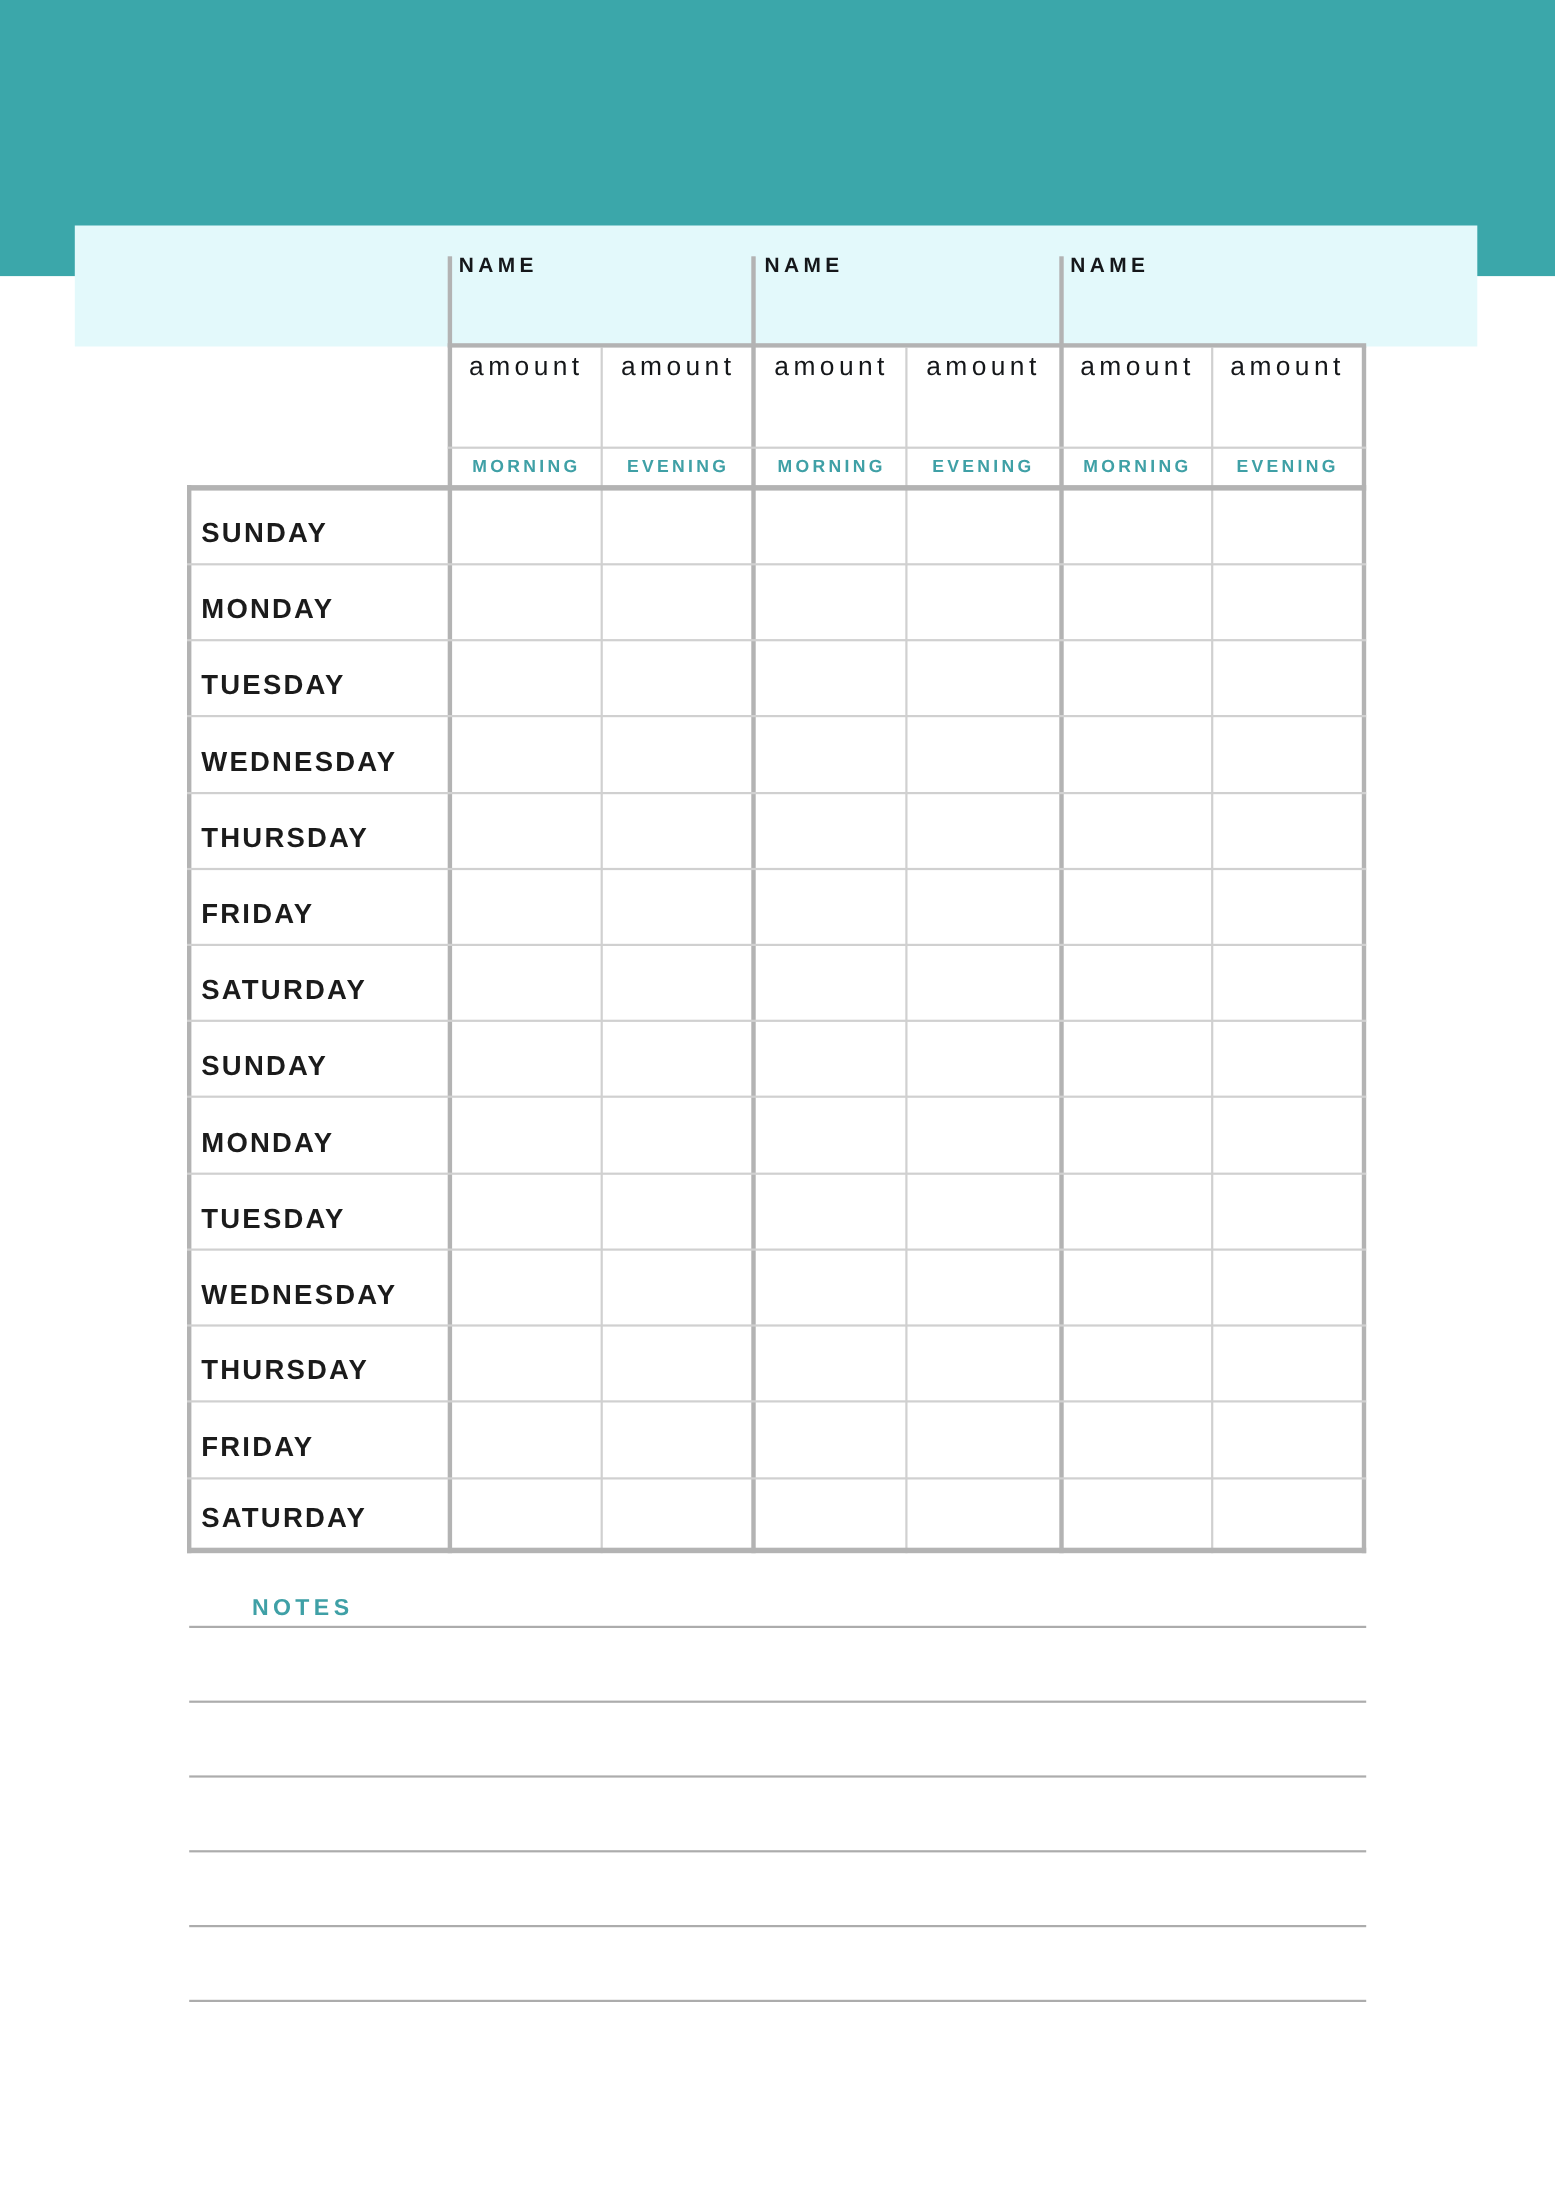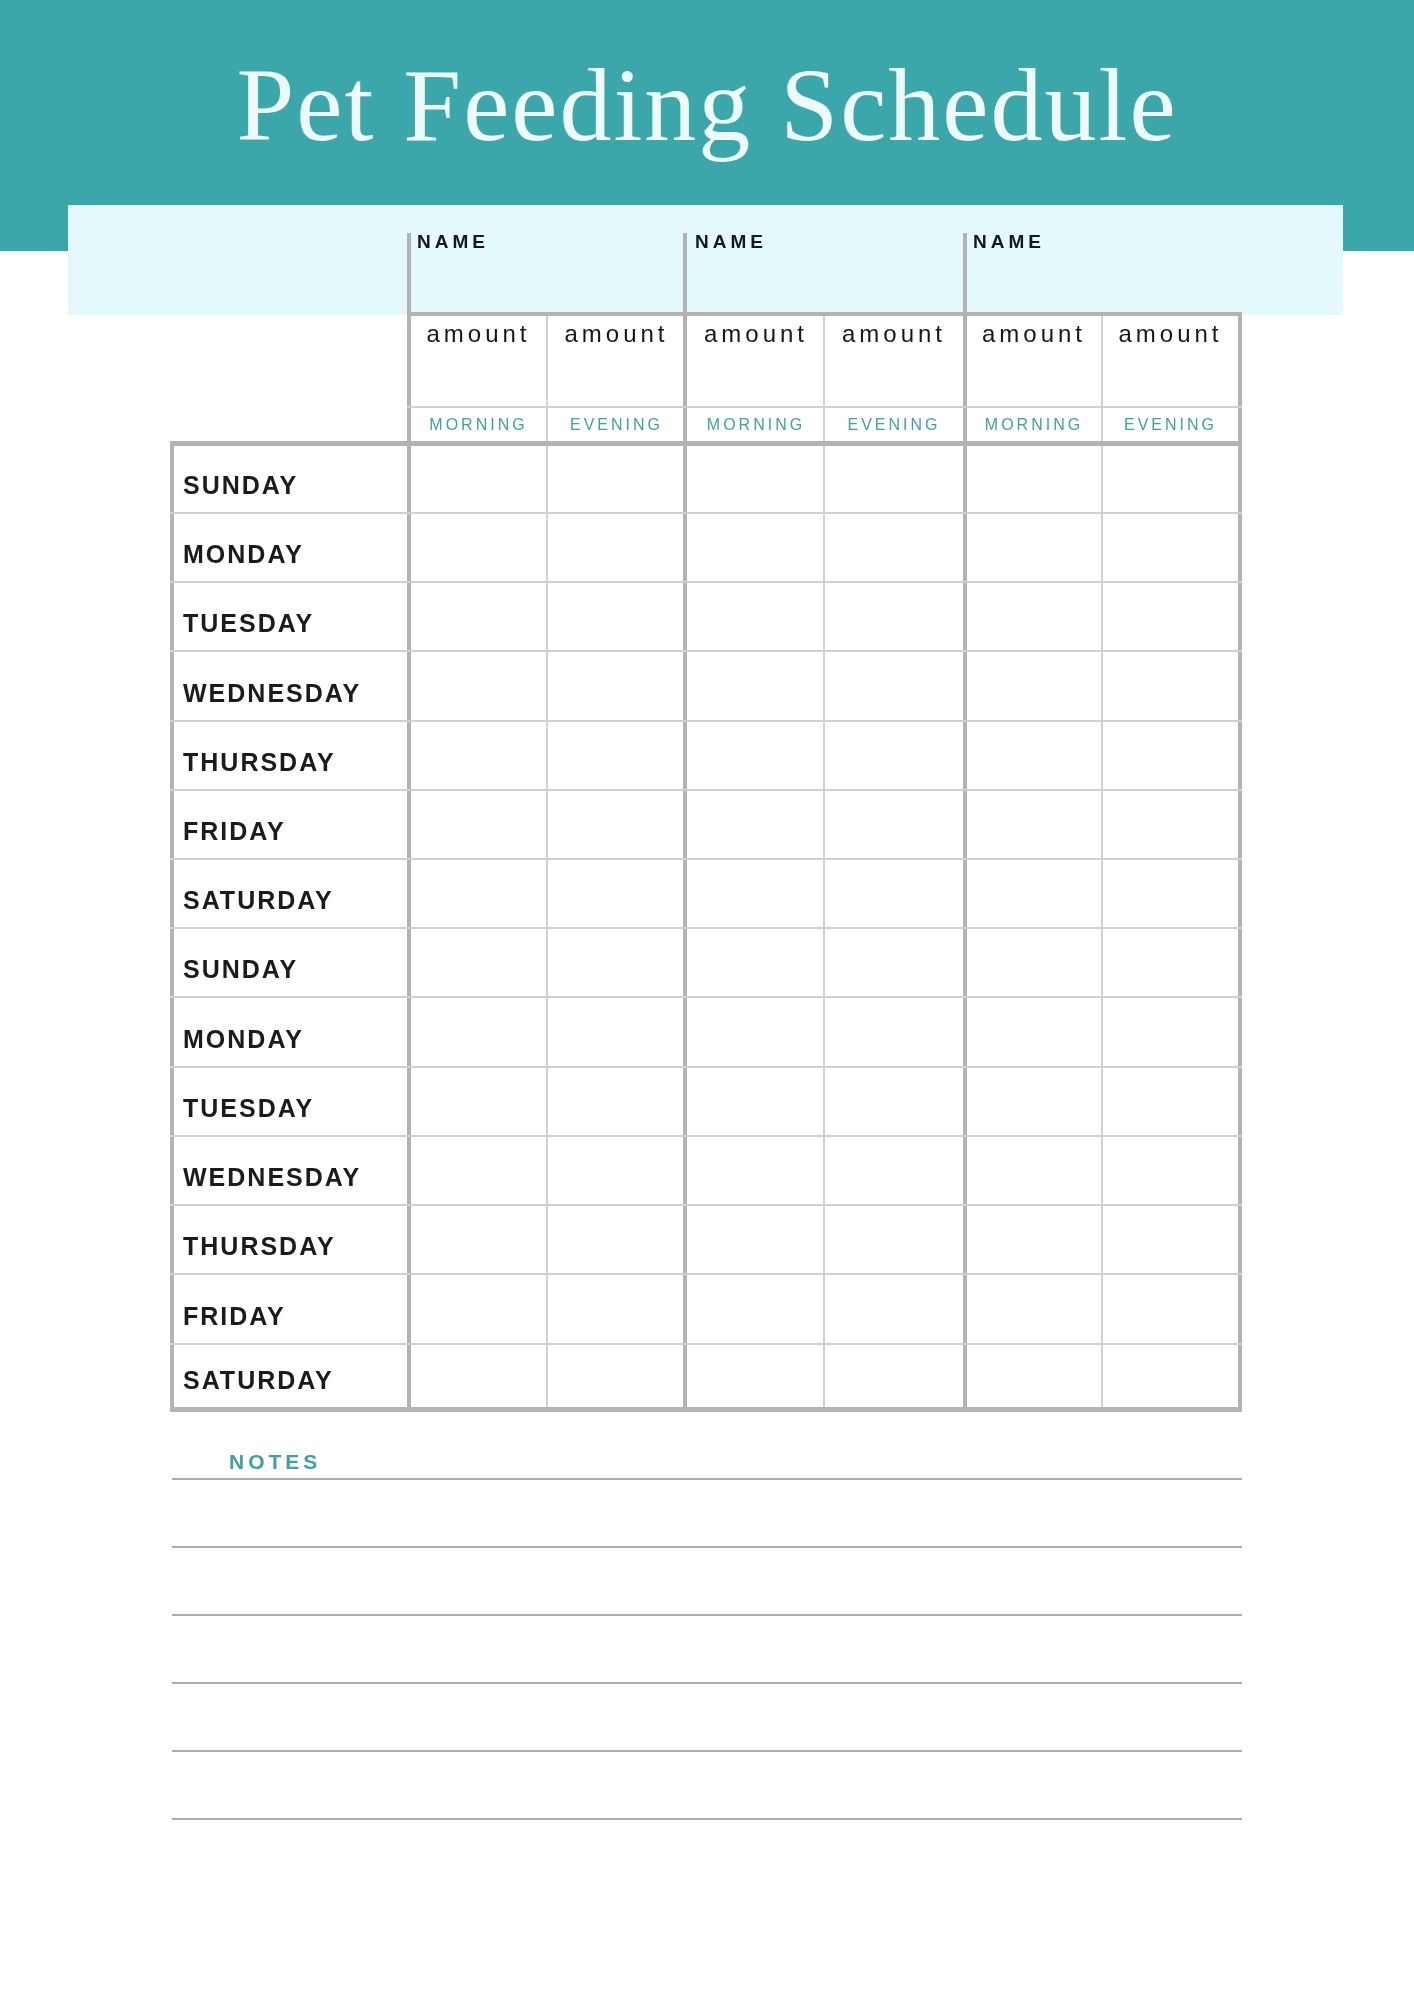--- a/index.html
+++ b/index.html
@@ -12,38 +12,35 @@
   .band{position:absolute;left:68px;top:205px;width:1275px;height:110px;background:var(--band,#E3F9FB);}
   .vline,.hline{position:absolute;}
   .thick{background:var(--grid_thick,#B3B3B3);}
   .thin{background:var(--grid_thin,#D0D0D0);}
   .name-cell{position:absolute;top:225px;height:79px;box-sizing:border-box;padding:6px 0 0 10px;}
   .name-label{font-size:19px;font-weight:600;letter-spacing:4px;color:var(--header_text,#15171A);}
   .amount-cell{position:absolute;top:316px;height:90px;box-sizing:border-box;padding-top:4px;
                display:flex;justify-content:center;align-items:flex-start;
                font-size:24px;letter-spacing:4px;color:var(--header_text,#15171A);}
   .time-cell{position:absolute;top:408px;height:33px;display:flex;align-items:center;justify-content:center;
-             font-size:16px;font-weight:normal;letter-spacing:3px;color:var(--teal_text,#3FA0A6);}
+             font-size:16px;font-weight:bold;letter-spacing:3px;color:var(--teal_text,#3FA0A6);}
   .day-cell{position:absolute;left:174px;width:228px;height:50px;display:flex;align-items:flex-end;
             padding:0 0 10px 9px;box-sizing:border-box;
             font-size:25px;font-weight:bold;letter-spacing:2px;color:var(--day_text,#1B1B1B);white-space:nowrap;}
   .grid-area{position:absolute;left:409px;top:446px;width:831px;height:961px;background:transparent;}
   .notes-label{position:absolute;left:185px;top:1450px;font-size:21px;font-weight:bold;
                letter-spacing:4px;color:var(--teal_text,#3FA0A6);margin-left:44px;}
   .note-line{position:absolute;left:172px;width:1070px;height:2px;background:var(--note_line,#ACACAC);}
 </style>
 </head>
 <body>
 
 <div class="page">
 
   <div class="banner"></div>
-  <div class="title-wrap">
-    <h1 class="title">Pet Feeding Schedule</h1>
-  </div>
 
   <div class="band"></div>
 
   <div class="name-cell" style="left:407px;width:278px;">
     <span class="name-label">NAME</span>
   </div>
   <div class="name-cell" style="left:685px;width:278px;">
     <span class="name-label">NAME</span>
   </div>
   <div class="name-cell" style="left:963px;width:277px;">

